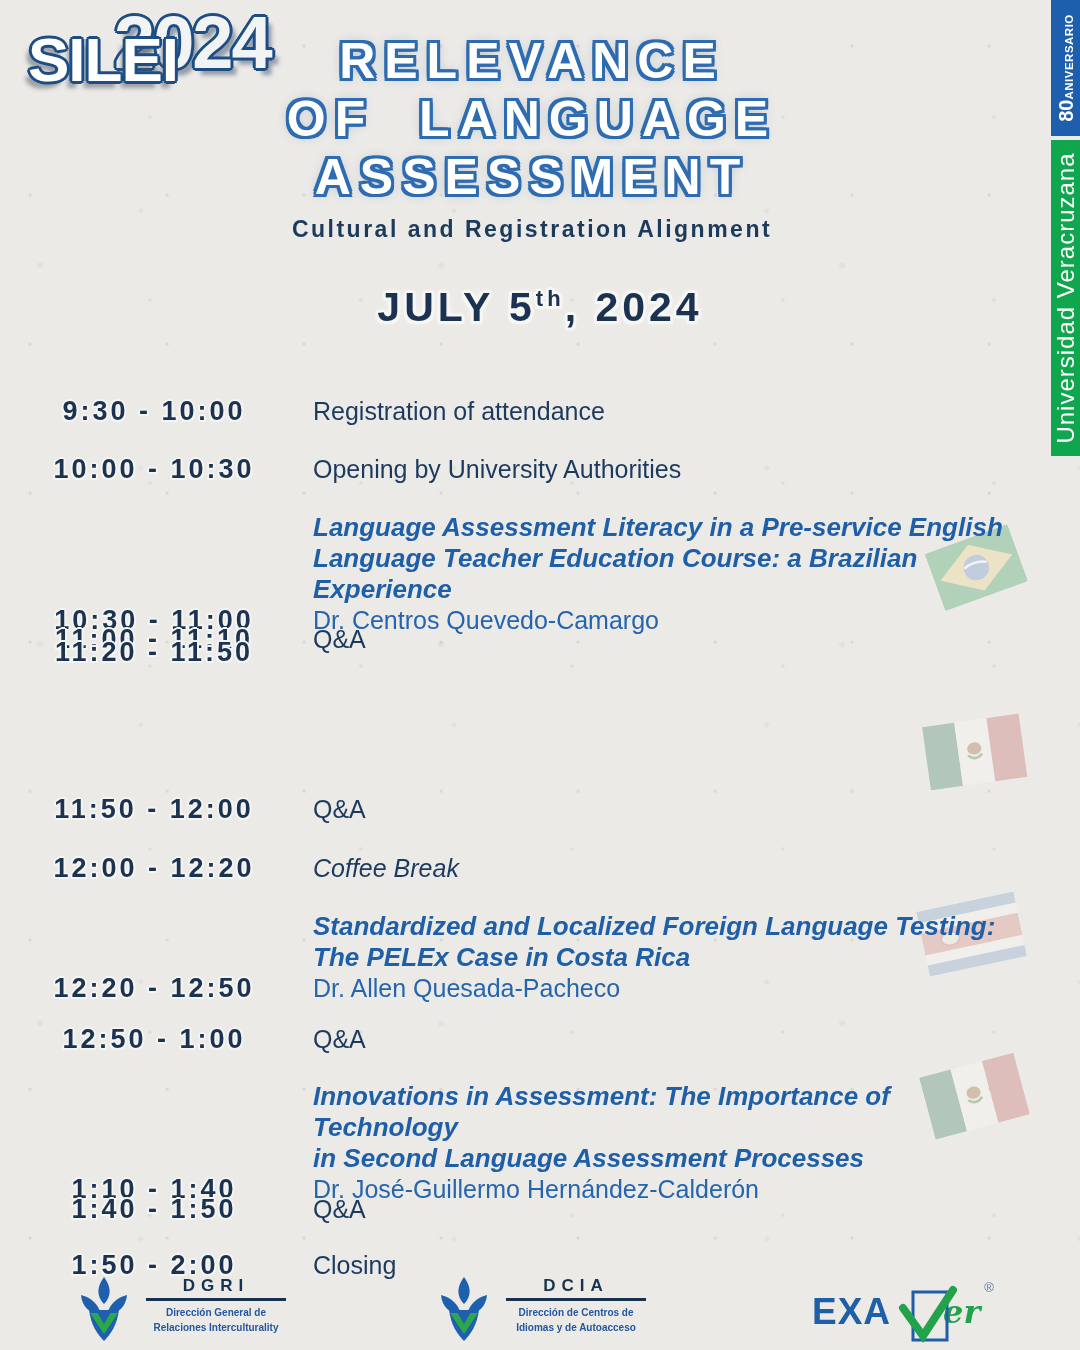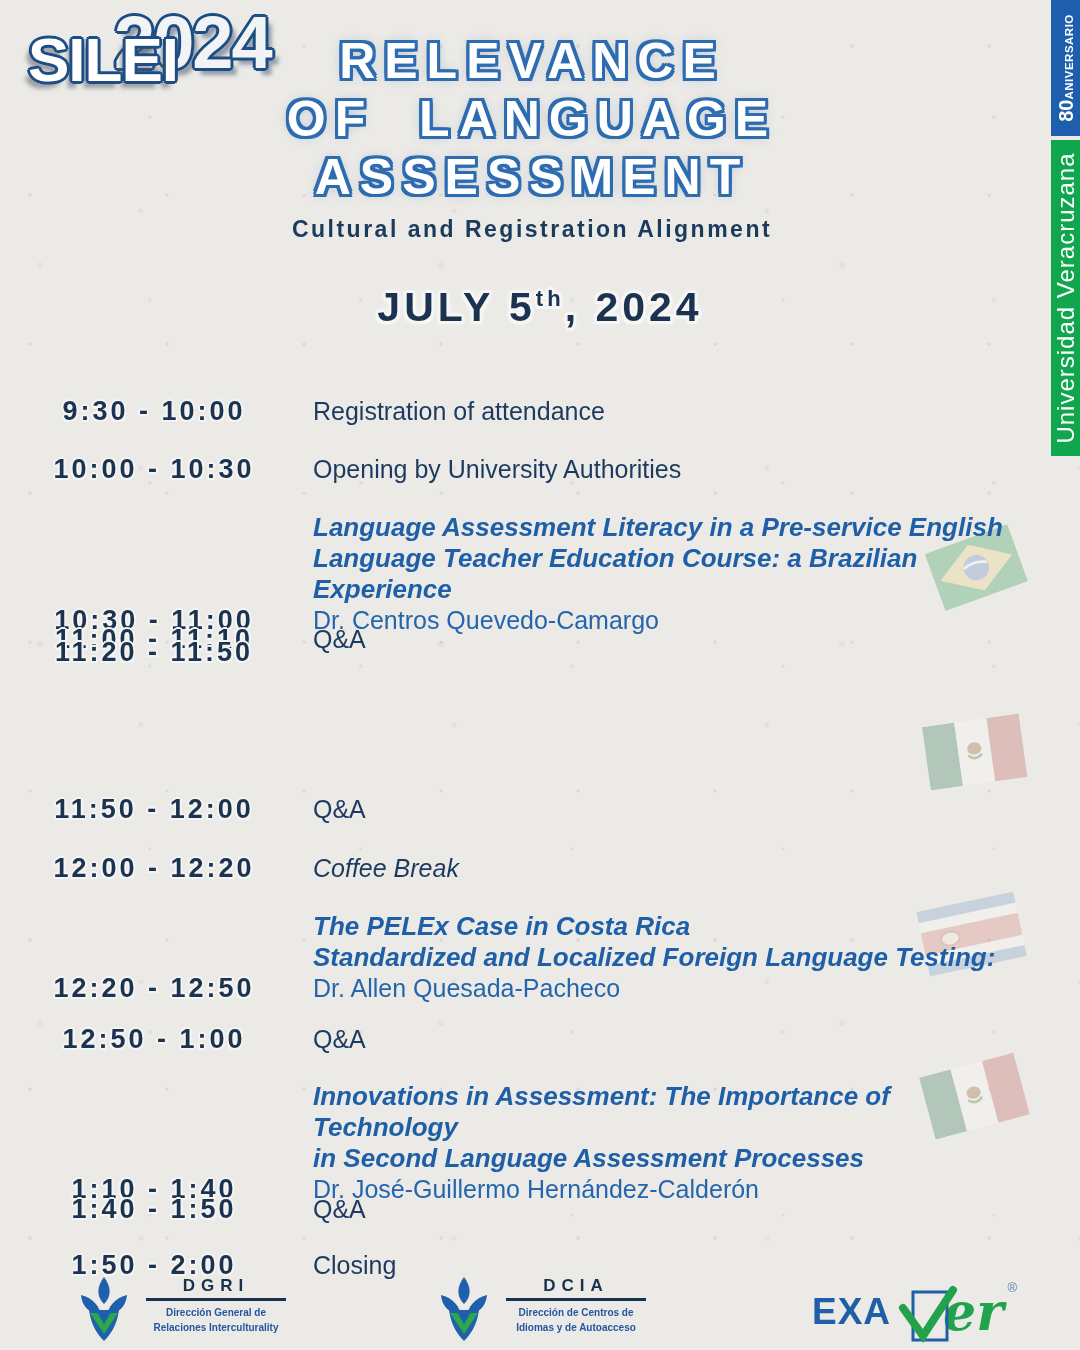--- a/index.html
+++ b/index.html
@@ -86,21 +86,21 @@
   .footer-block{position:absolute;display:flex;align-items:flex-start;}
   .dgri{left:78px;top:1276px;}
   .dcia{left:438px;top:1276px;}
   .org-text{margin-left:16px;text-align:center;}
   .org-acronym{font-size:17px;font-weight:bold;letter-spacing:6px;color:#16324f;}
   .org-rule{height:3px;background:#16324f;width:140px;margin:2px auto 4px auto;}
   .org-sub{font-size:10px;font-weight:bold;color:#2456a0;line-height:15px;}
   .exaver{left:812px;top:1284px;align-items:flex-start;}
   .exa-text{font-size:37px;font-weight:900;color:#1e5fa8;letter-spacing:1px;line-height:56px;}
   .exa-mark{position:relative;width:78px;height:62px;margin-left:-2px;}
-  .exa-er{font-size:52px;font-weight:bold;font-style:italic;color:#21a24b;
+  .exa-er{font-size:32px;font-weight:bold;font-style:italic;color:#21a24b;
           font-family:"DejaVu Serif",serif;line-height:56px;margin-left:-24px;}
   .exa-reg{font-size:13px;color:#5a7ca8;margin-left:4px;margin-top:-4px;}
 </style>
 </head>
 <body>
 
 <div class="poster">
 
   <div class="silei">
     <span class="back">2024</span>
@@ -191,22 +191,22 @@
     <div class="time">11:50 - 12:00</div>
     <div class="desc">Q&amp;A</div>
   </div>
   <div class="row r7">
     <div class="time">12:00 - 12:20</div>
     <div class="desc italic">Coffee Break</div>
   </div>
   <div class="row r8">
     <div class="time">12:20 - 12:50</div>
     <div class="desc">
+      <div class="session-title">Standardized and Localized Foreign Language Testing:</div>
       <div class="session-title">The PELEx Case in Costa Rica</div>
-      <div class="session-title">Standardized and Localized Foreign Language Testing:</div>
       <div class="speaker">Dr. Allen Quesada-Pacheco</div>
     </div>
   </div>
   <div class="row r9">
     <div class="time">12:50 - 1:00</div>
     <div class="desc">Q&amp;A</div>
   </div>
   <div class="row r10">
     <div class="time">1:10 - 1:40</div>
     <div class="desc">

